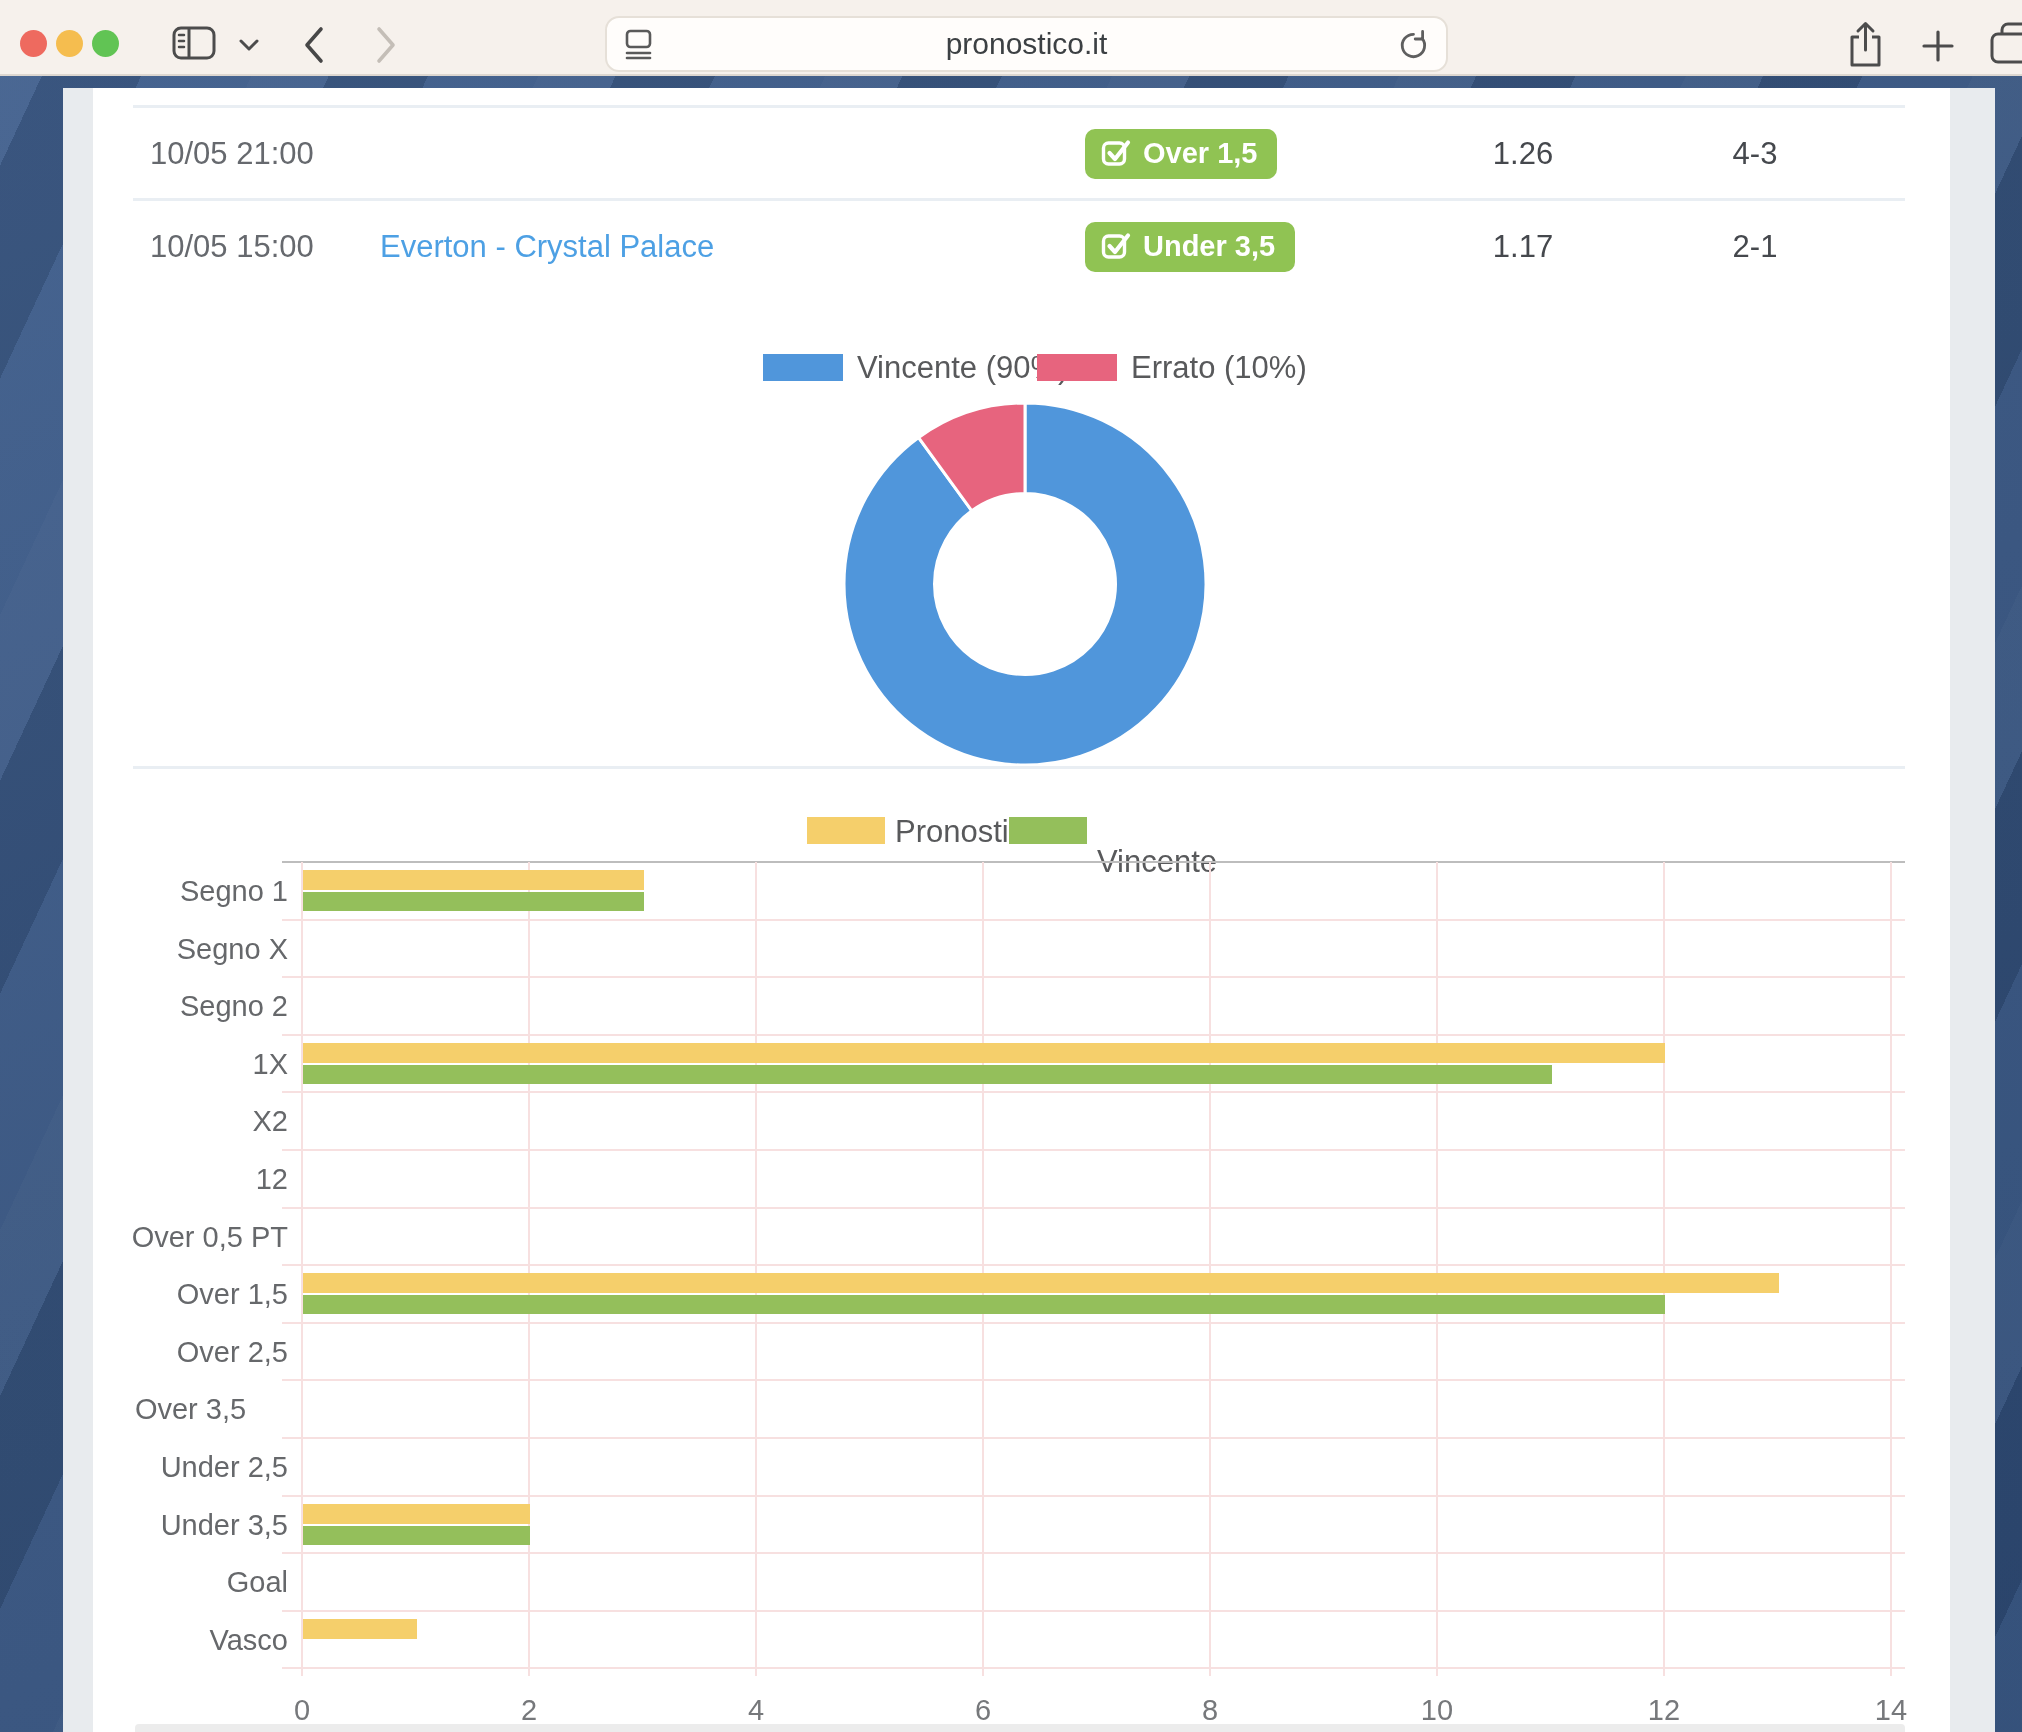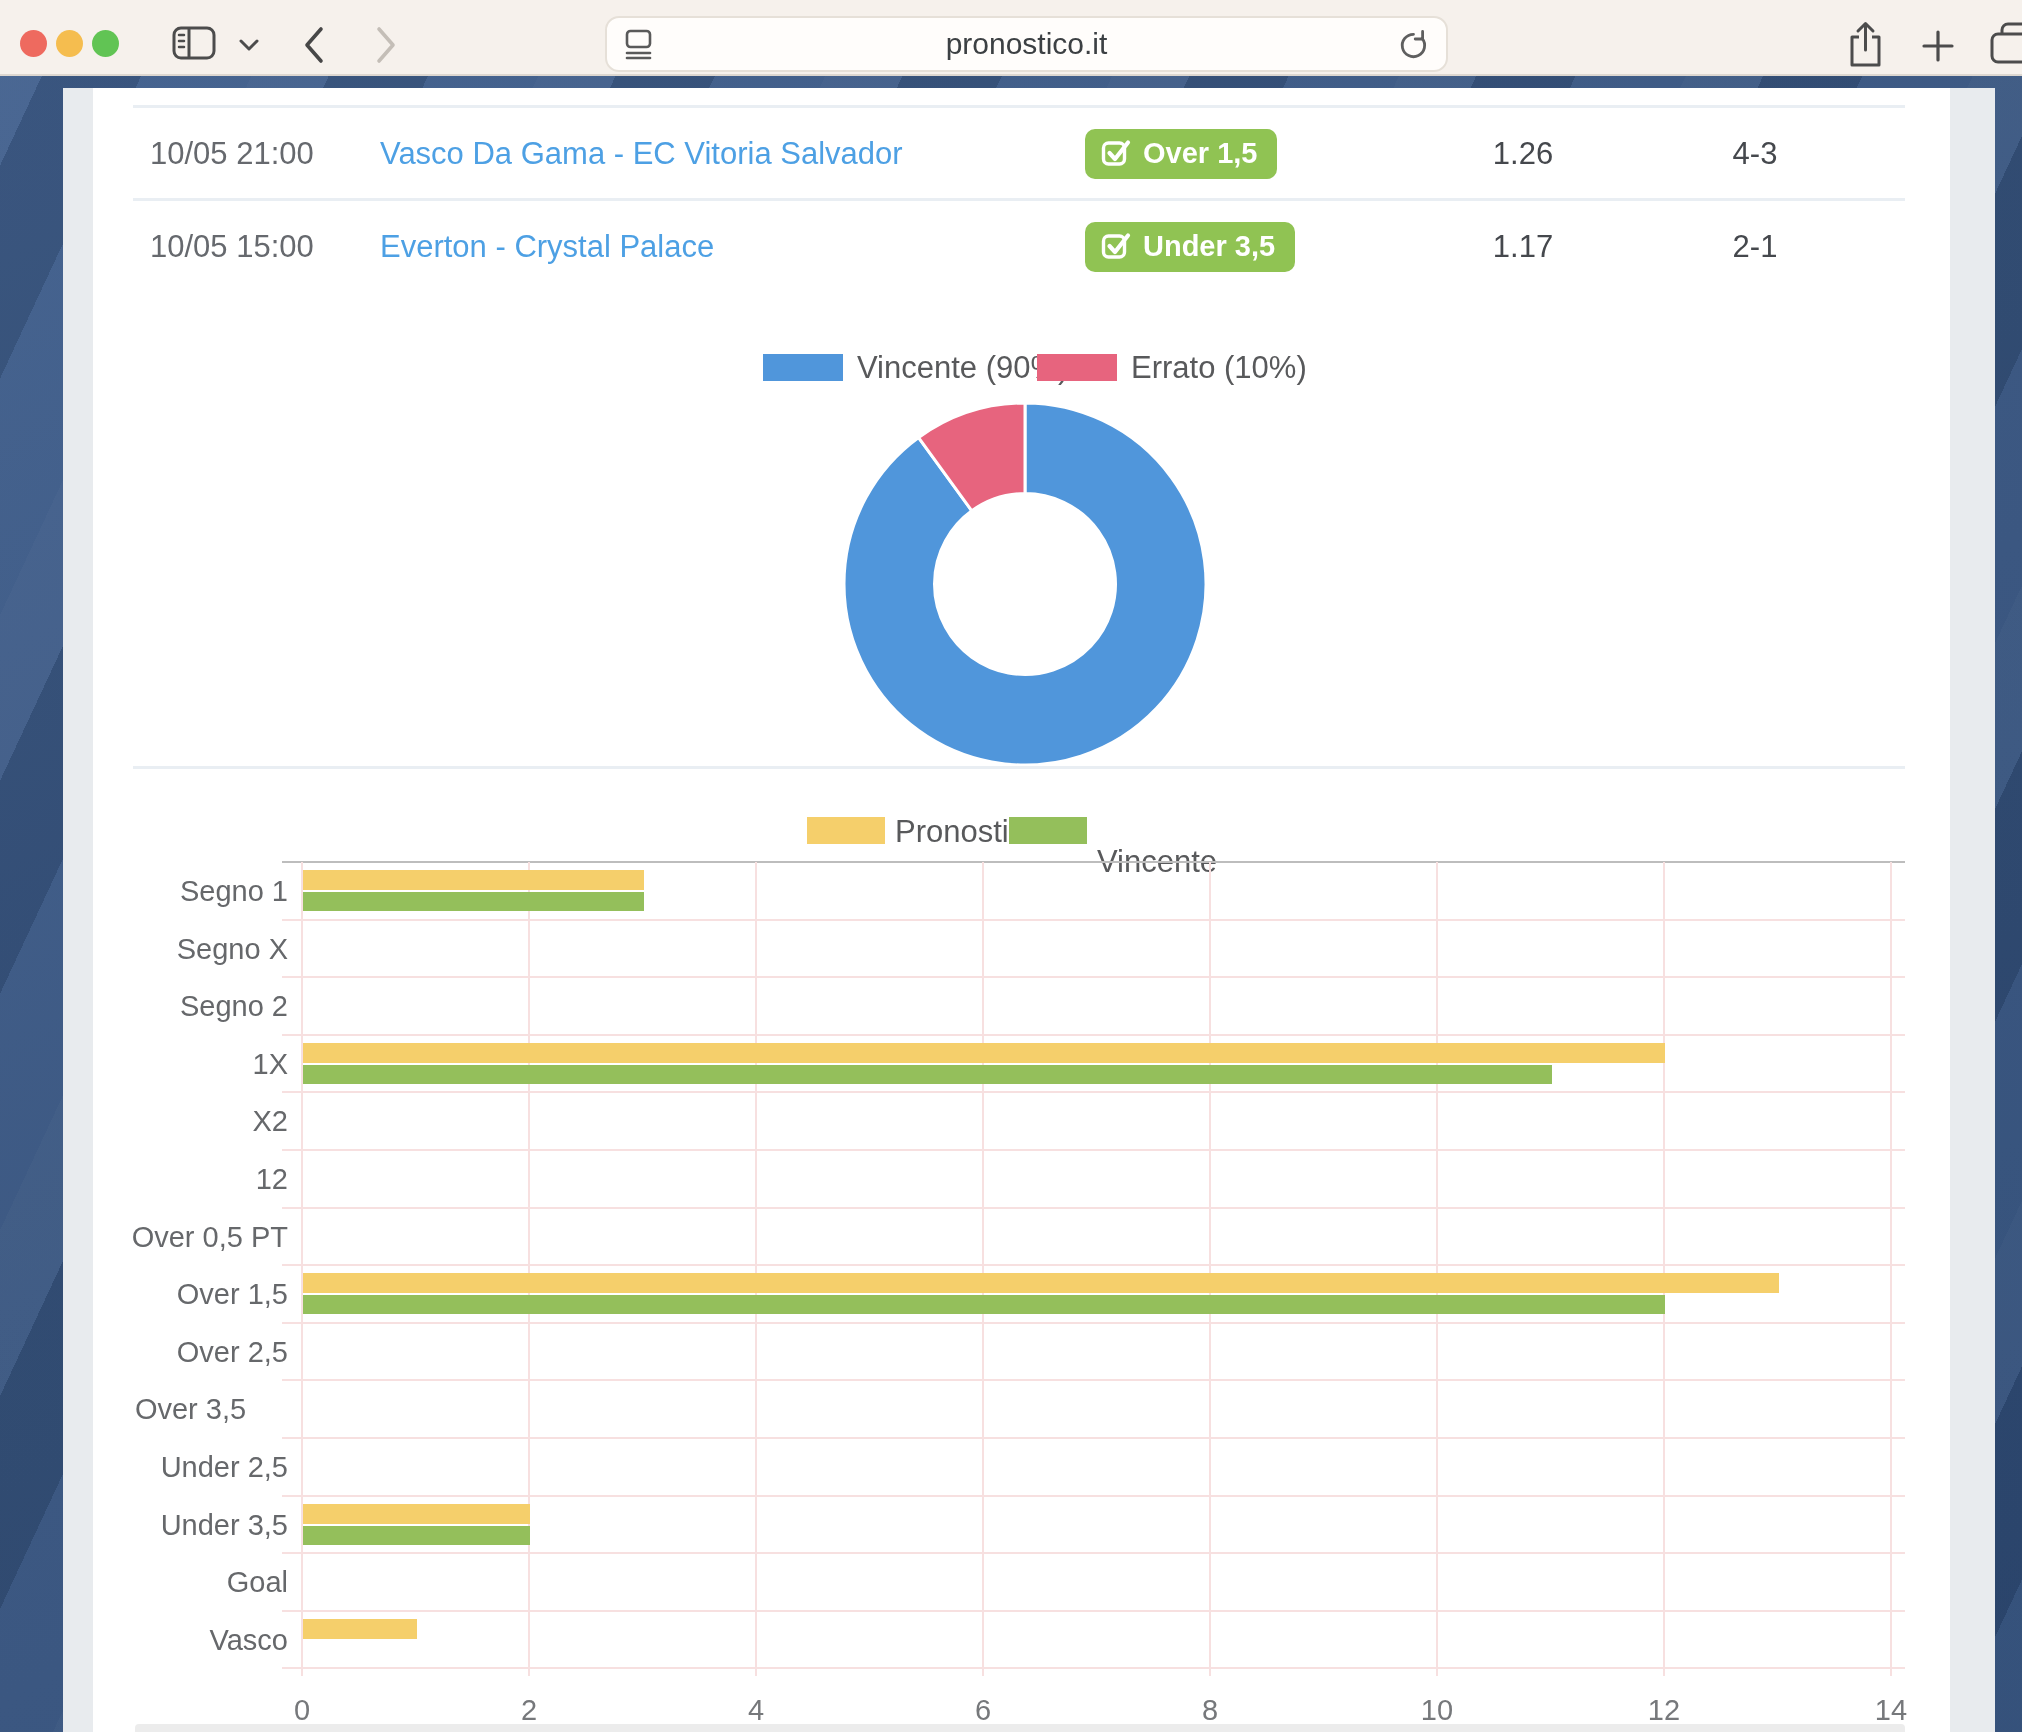--- a/index.html
+++ b/index.html
@@ -125,21 +125,20 @@
 
   <div class="chrome-left"></div>
   <div class="chrome-right"></div>
 
   <div class="content">
 
     <div class="t-line" style="top:17px;"></div>
 
     <div class="t-row" style="top:19px;">
       <span class="c-time">10/05 21:00</span>
-      <a class="c-match" href="#">Vasco Da Gama - EC Vitoria Salvador</a>
       <span class="c-pred">
         <span class="badge">
           <svg width="30" height="30" viewBox="0 0 30 30" fill="none" stroke="#ffffff">
             <rect x="2.5" y="5" width="21" height="21" rx="5" stroke-width="3.4"></rect>
             <path d="M8.5 15 L14 21 L27 4.5" stroke-width="4.2" stroke-linecap="round" stroke-linejoin="round"></path>
           </svg>
           <span>Over 1,5</span>
         </span>
       </span>
       <span class="c-odds">1.26</span>

